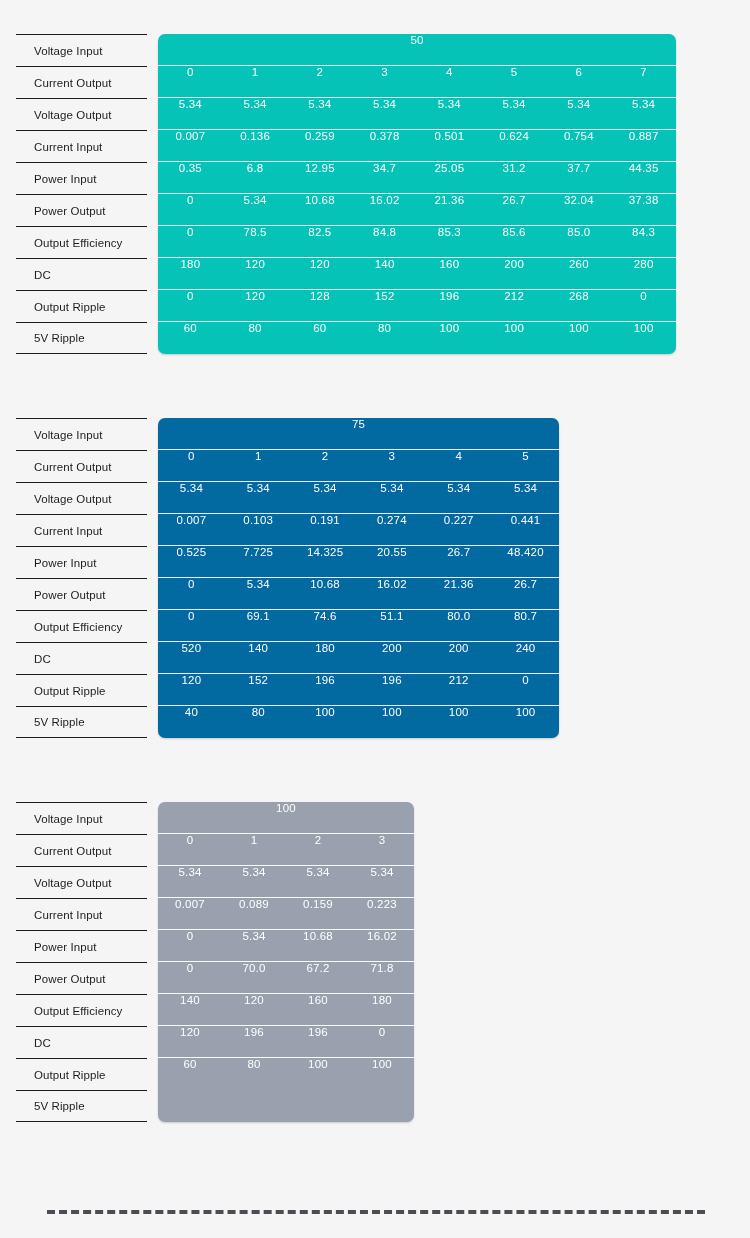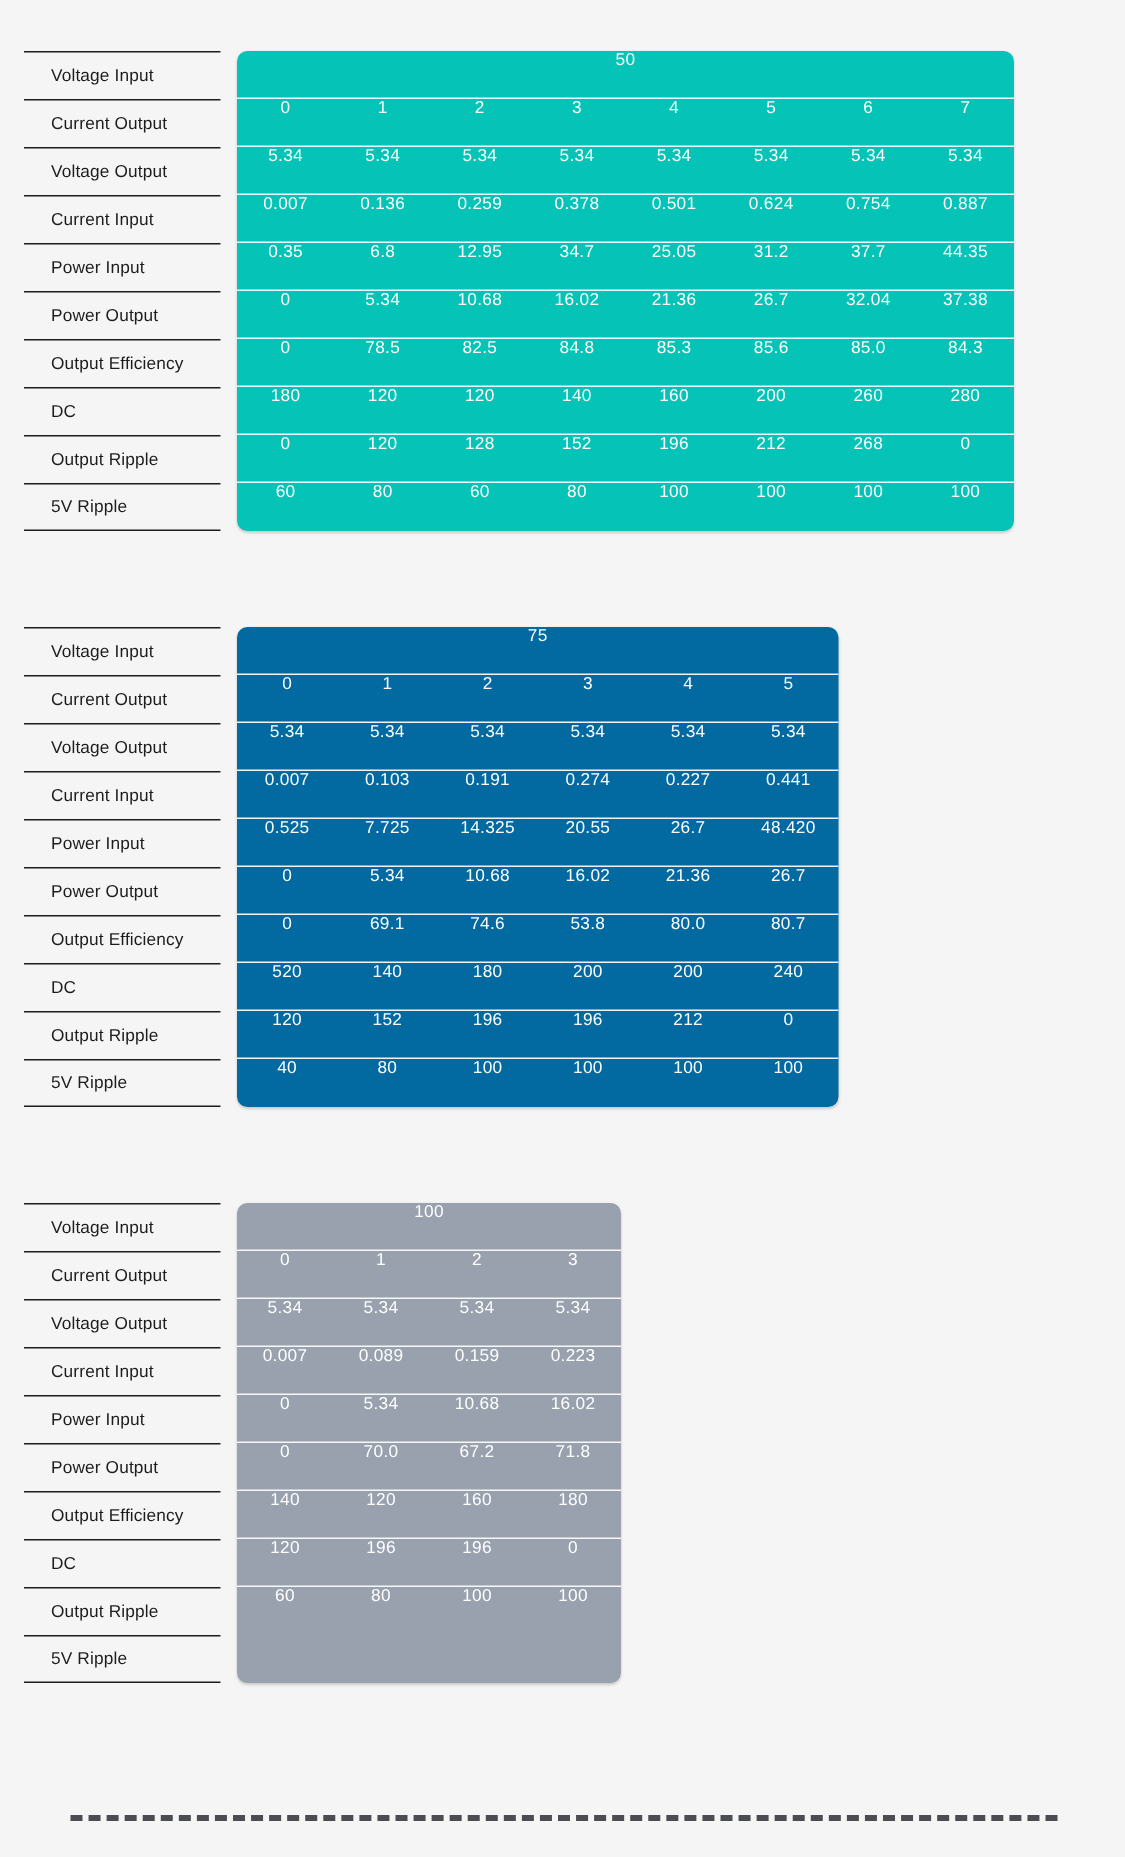--- a/index.html
+++ b/index.html
@@ -251,21 +251,21 @@
           <div class="data-cell">5.34</div>
           <div class="data-cell">10.68</div>
           <div class="data-cell">16.02</div>
           <div class="data-cell">21.36</div>
           <div class="data-cell">26.7</div>
         </div>
         <div class="data-row">
           <div class="data-cell">0</div>
           <div class="data-cell">69.1</div>
           <div class="data-cell">74.6</div>
-          <div class="data-cell">53.8</div>
+          <div class="data-cell">51.1</div>
           <div class="data-cell">80.0</div>
           <div class="data-cell">80.7</div>
         </div>
         <div class="data-row">
           <div class="data-cell">520</div>
           <div class="data-cell">140</div>
           <div class="data-cell">180</div>
           <div class="data-cell">200</div>
           <div class="data-cell">200</div>
           <div class="data-cell">240</div>

